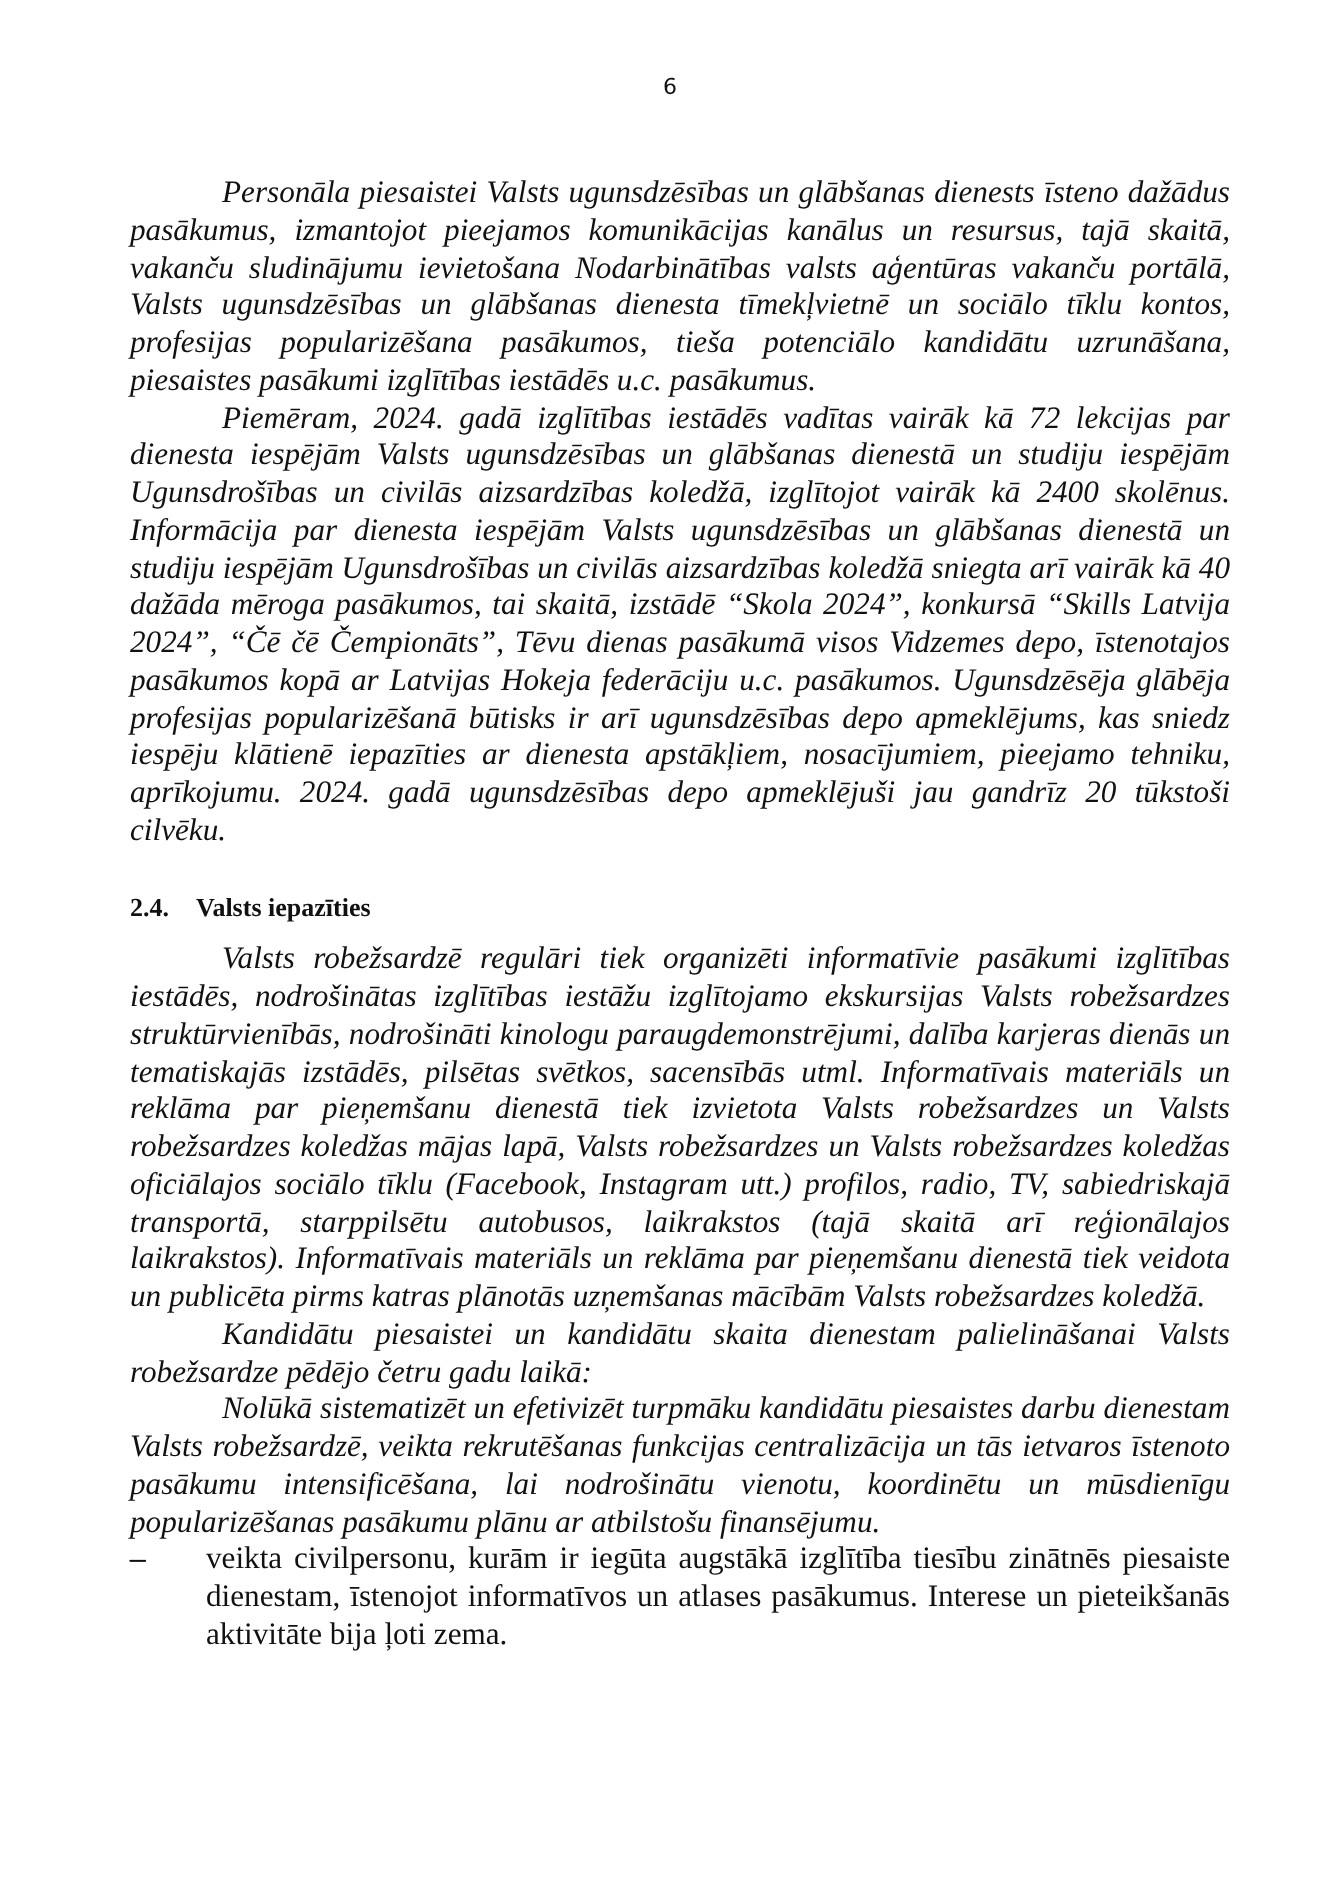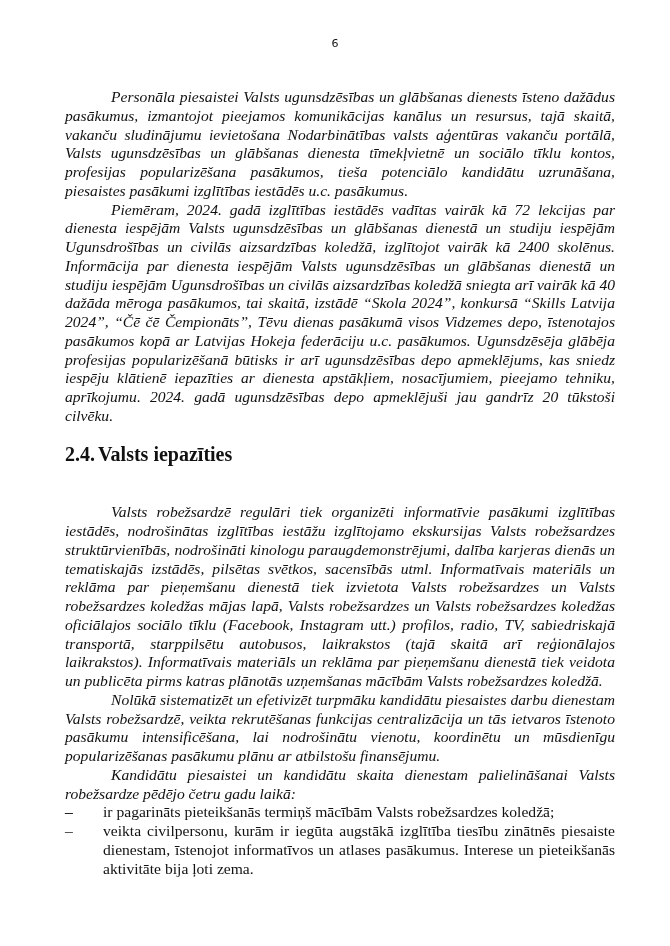--- a/index.html
+++ b/index.html
@@ -34,23 +34,23 @@
       line-height: 18.75px;
     }
     .para {
       margin: 0;
       text-align: justify;
       text-indent: 46px;
       hyphens: none;
       font-style: italic;
     }
     .section-heading {
-      margin: 19px 0 40px 0;
+      margin: 19px 0 8px 0;
       font-weight: bold;
-      font-size: 20px;
+      font-size: 13px;
       line-height: 18.75px;
       display: flex;
     }
     .section-heading .num {
       width: 33px;
       display: inline-block;
     }
     ul.dash-list {
       list-style: none;
       margin: 0;
@@ -77,30 +77,29 @@
 
   <p class="para">Personāla piesaistei Valsts ugunsdzēsības un glābšanas dienests īsteno dažādus pasākumus, izmantojot pieejamos komunikācijas kanālus un resursus, tajā skaitā, vakanču sludinājumu ievietošana Nodarbinātības valsts aģentūras vakanču portālā, Valsts ugunsdzēsības un glābšanas dienesta tīmekļvietnē un sociālo tīklu kontos, profesijas popularizēšana pasākumos, tieša potenciālo kandidātu uzrunāšana, piesaistes pasākumi izglītības iestādēs u.c. pasākumus.</p>
   <p class="para">Piemēram, 2024. gadā izglītības iestādēs vadītas vairāk kā 72 lekcijas par dienesta iespējām Valsts ugunsdzēsības un glābšanas dienestā un studiju iespējām Ugunsdrošības un civilās aizsardzības koledžā, izglītojot vairāk kā 2400 skolēnus. Informācija par dienesta iespējām Valsts ugunsdzēsības un glābšanas dienestā un studiju iespējām Ugunsdrošības un civilās aizsardzības koledžā sniegta arī vairāk kā 40 dažāda mēroga pasākumos, tai skaitā, izstādē “Skola 2024”, konkursā “Skills Latvija 2024”, “Čē čē Čempionāts”, Tēvu dienas pasākumā visos Vidzemes depo, īstenotajos pasākumos kopā ar Latvijas Hokeja federāciju u.c. pasākumos. Ugunsdzēsēja glābēja profesijas popularizēšanā būtisks ir arī ugunsdzēsības depo apmeklējums, kas sniedz iespēju klātienē iepazīties ar dienesta apstākļiem, nosacījumiem, pieejamo tehniku, aprīkojumu. 2024. gadā ugunsdzēsības depo apmeklējuši jau gandrīz 20 tūkstoši cilvēku.</p>
 
   <h2 class="section-heading">
     <span class="num">2.4.</span>
     <span>Valsts iepazīties</span>
   </h2>
 
   <p class="para">Valsts robežsardzē regulāri tiek organizēti informatīvie pasākumi izglītības iestādēs, nodrošinātas izglītības iestāžu izglītojamo ekskursijas Valsts robežsardzes struktūrvienībās, nodrošināti kinologu paraugdemonstrējumi, dalība karjeras dienās un tematiskajās izstādēs, pilsētas svētkos, sacensībās utml. Informatīvais materiāls un reklāma par pieņemšanu dienestā tiek izvietota Valsts robežsardzes un Valsts robežsardzes koledžas mājas lapā, Valsts robežsardzes un Valsts robežsardzes koledžas oficiālajos sociālo tīklu (Facebook, Instagram utt.) profilos, radio, TV, sabiedriskajā transportā, starppilsētu autobusos, laikrakstos (tajā skaitā arī reģionālajos laikrakstos). Informatīvais materiāls un reklāma par pieņemšanu dienestā tiek veidota un publicēta pirms katras plānotās uzņemšanas mācībām Valsts robežsardzes koledžā.</p>
+  <p class="para">Kandidātu piesaistei un kandidātu skaita dienestam palielināšanai Valsts robežsardze pēdējo četru gadu laikā:</p>
   <p class="para">Nolūkā sistematizēt un efetivizēt turpmāku kandidātu piesaistes darbu dienestam Valsts robežsardzē, veikta rekrutēšanas funkcijas centralizācija un tās ietvaros īstenoto pasākumu intensificēšana, lai nodrošinātu vienotu, koordinētu un mūsdienīgu popularizēšanas pasākumu plānu ar atbilstošu finansējumu.</p>
-  <p class="para">Kandidātu piesaistei un kandidātu skaita dienestam palielināšanai Valsts robežsardze pēdējo četru gadu laikā:</p>
 
   <ul class="dash-list">
     <li>
       <span class="dash">–</span>
     </li>
     <li>
       <span class="dash">–</span>
-      <span>ir pagarināts pieteikšanās termiņš mācībām Valsts robežsardzes koledžā;</span>
     </li>
     <li>
       <span class="dash">–</span>
       <span>veikta civilpersonu, kurām ir iegūta augstākā izglītība tiesību zinātnēs piesaiste dienestam, īstenojot informatīvos un atlases pasākumus. Interese un pieteikšanās aktivitāte bija ļoti zema.</span>
     </li>
   </ul>
 
 </div>
 
 </body></html>

